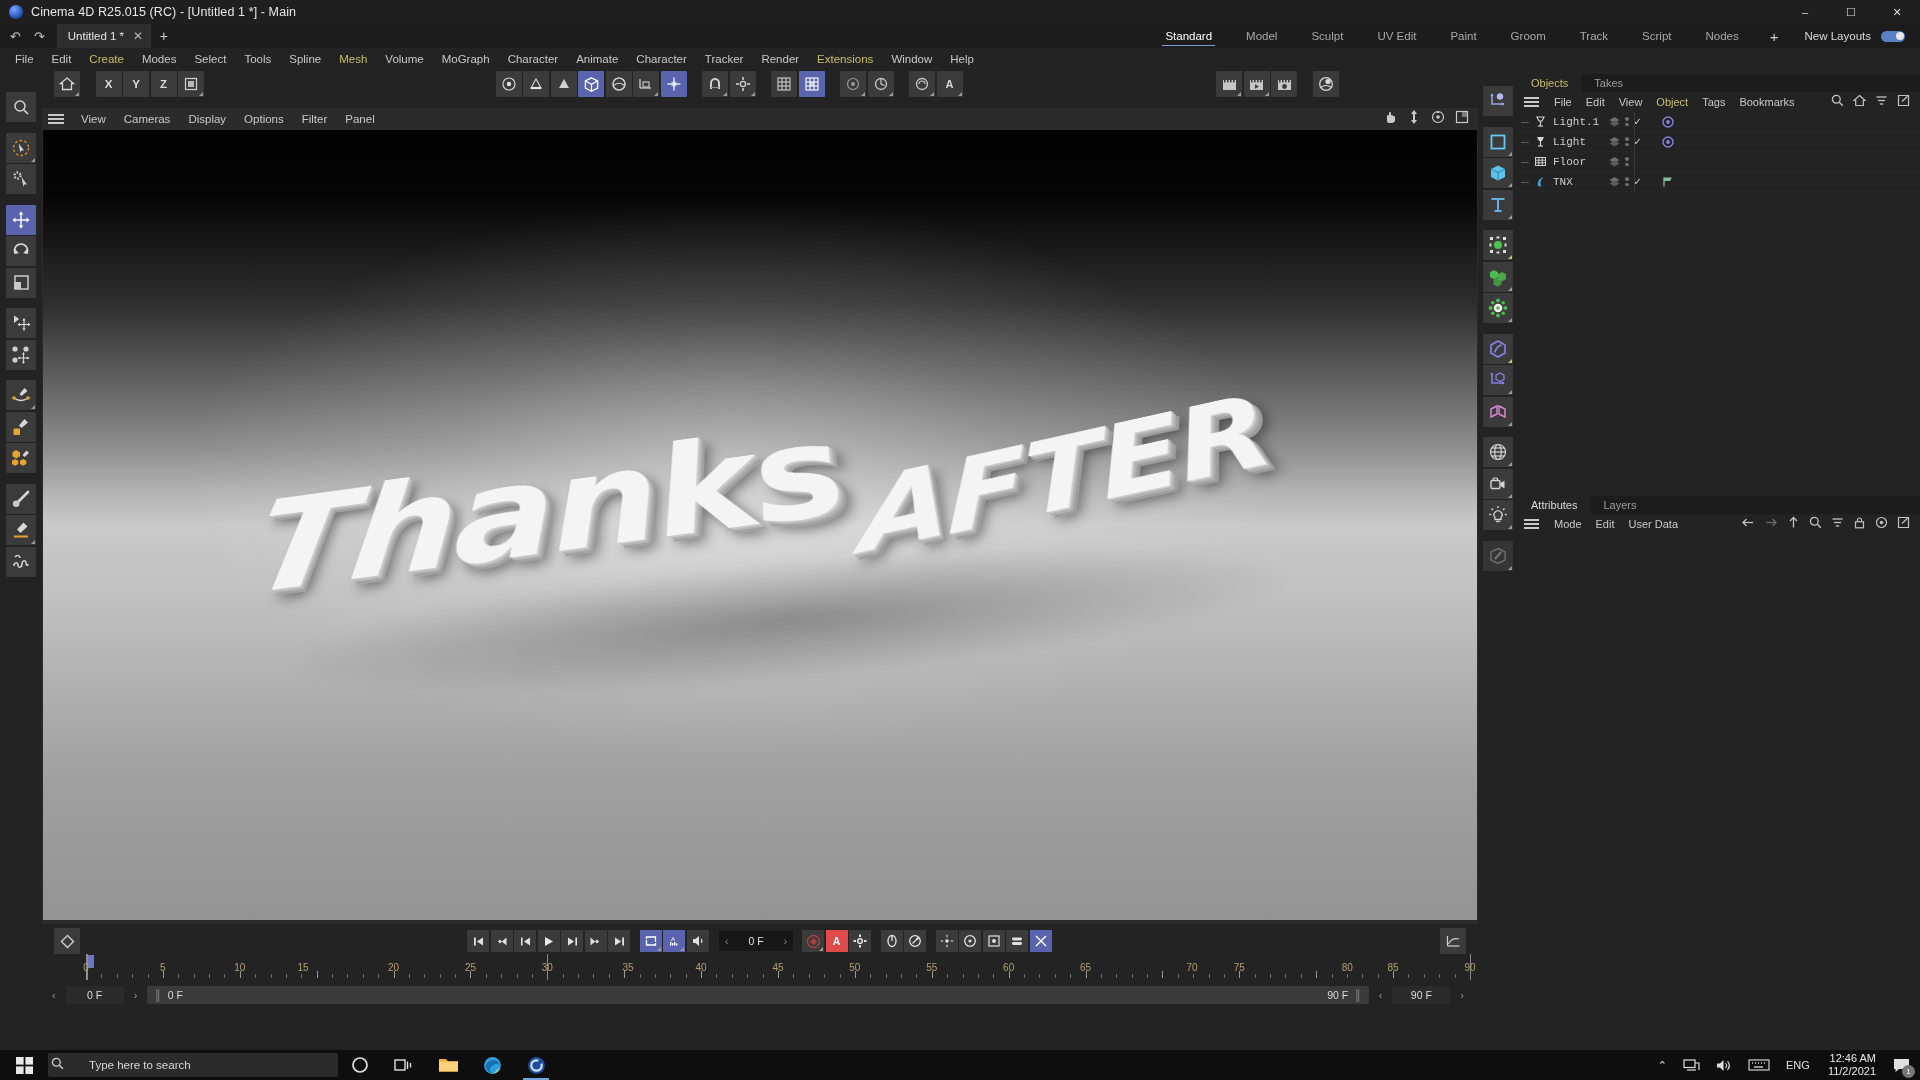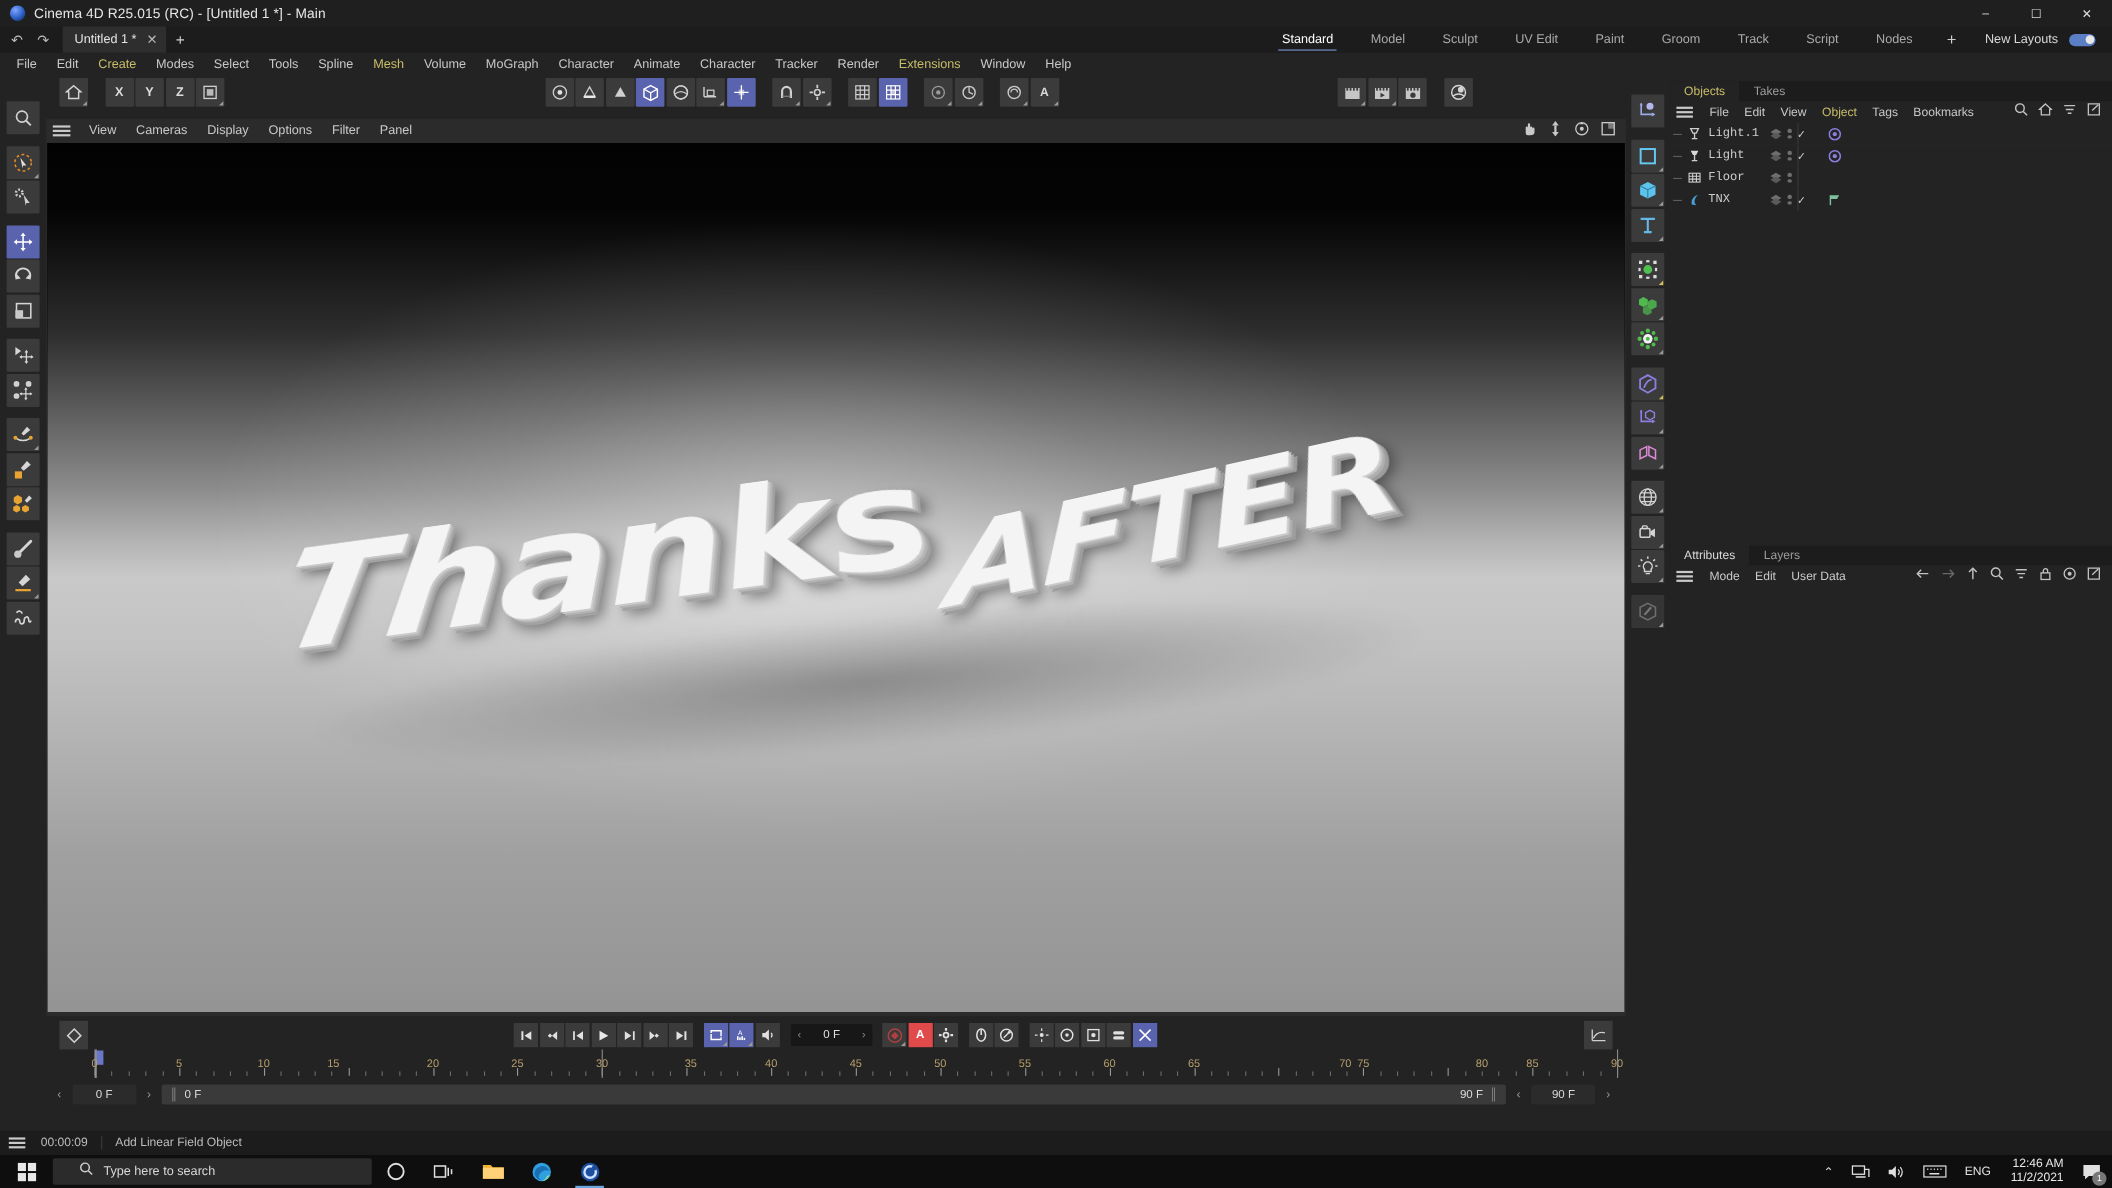--- a/index.html
+++ b/index.html
@@ -180,21 +180,21 @@
   .statusbar .burger { width:15px; display:flex; flex-direction:column; gap:2.5px; margin-right:14px; }
   .statusbar .burger i { height:1.6px; background:#c9c9c9; display:block; }
   .statusbar .st { color:#bcbcbc; font-size:11px; }
   .statusbar .sep { width:1px; height:12px; background:#3d3d3d; margin:0 12px; }
 
   
   .taskbar { position:absolute; left:0; top:1050px; width:1920px; height:30px; background:#0e0e0e;
         display:flex; align-items:center; }
   .startbtn { width:48px; height:30px; display:flex; align-items:center; justify-content:center; }
   .searchbox { width:290px; height:24px; background:#2b2b2b; border-radius:2px; display:flex;
-        align-items:center; padding-left:24px; gap:9px; }
+        align-items:center; padding-left:3px; gap:25px; }
   .searchbox .ph { color:#d8d8d8; font-size:11.5px; }
   .tbicon { width:44px; height:30px; display:flex; align-items:center; justify-content:center;
         position:relative; }
   .tbicon.active::after { content:""; position:absolute; bottom:0; left:9px; right:9px; height:2px;
         background:#6aa6e0; }
   .tray { margin-left:auto; display:flex; align-items:center; gap:0; padding-right:4px; }
   .tray .ti { padding:0 8px; display:flex; align-items:center; color:#e0e0e0; font-size:11px; }
   .clock { display:flex; flex-direction:column; align-items:flex-end; padding:0 10px;
         color:#e8e8e8; font-size:11px; line-height:13px; }
   .notif { width:30px; height:30px; display:flex; align-items:center; justify-content:center;
@@ -883,21 +883,21 @@
           <div class="lbl" style="left: 307.556px;">20</div>
           <div class="lbl" style="left: 384.444px;">25</div>
           <div class="lbl" style="left: 461.333px;">30</div>
           <div class="lbl" style="left: 542px;">35</div>
           <div class="lbl" style="left: 615.111px;">40</div>
           <div class="lbl" style="left: 692px;">45</div>
           <div class="lbl" style="left: 768.889px;">50</div>
           <div class="lbl" style="left: 845.778px;">55</div>
           <div class="lbl" style="left: 922.667px;">60</div>
           <div class="lbl" style="left: 999.556px;">65</div>
-          <div class="lbl" style="left: 1137px; margin-top: 48px;">70</div>
+          <div class="lbl" style="left: 1106px; margin-top: 48px;">70</div>
           <div class="lbl" style="left: 1153.33px;">75</div>
           <div class="lbl" style="left: 1230.22px; margin-left: 31px;">80</div>
           <div class="lbl" style="left: 1307.11px;">85</div>
           <div class="lbl" style="left: 1384px;">90</div>
           <div style="position: absolute; top: -4px; width: 1px; height: 26px; background: rgb(138, 138, 138); left: 461.333px;"></div>
           <div style="position: absolute; top: -4px; width: 1px; height: 26px; background: rgb(138, 138, 138); left: 1384px;"></div>
         </div>
     </div>
 
     <div class="tlbot">
@@ -1241,30 +1241,20 @@
             </svg></span>
         <span><svg width="13" height="13" viewBox="0 0 13 13" fill="none" stroke="#c2c2c2" stroke-width="1.2">
               <path d="M1.5 1.5 H11.5 V11.5 H1.5 Z"></path>
               <path d="M5 7.5 L10.5 2.2"></path>
             </svg></span>
       </div>
     </div>
     <div class="attrbody"></div>
   </div>
 
-  <div class="statusbar">
-    <div class="burger">
-        <i></i>
-        <i></i>
-        <i></i>
-      </div>
-    <div class="st">00:00:09</div>
-    <div class="sep"></div>
-    <div class="st">Add Linear Field Object</div>
-  </div>
 
   <div class="taskbar">
     <div class="startbtn">
       <svg width="17" height="17" viewBox="0 0 17 17" fill="#e8e8e8">
           <rect x="0" y="0" width="7.6" height="7.6"></rect>
           <rect x="9.4" y="0" width="7.6" height="7.6"></rect>
           <rect x="0" y="9.4" width="7.6" height="7.6"></rect>
           <rect x="9.4" y="9.4" width="7.6" height="7.6"></rect>
         </svg>
     </div>

